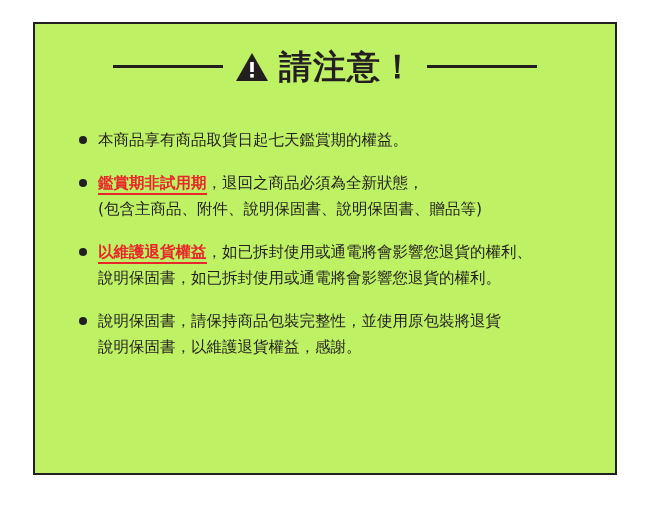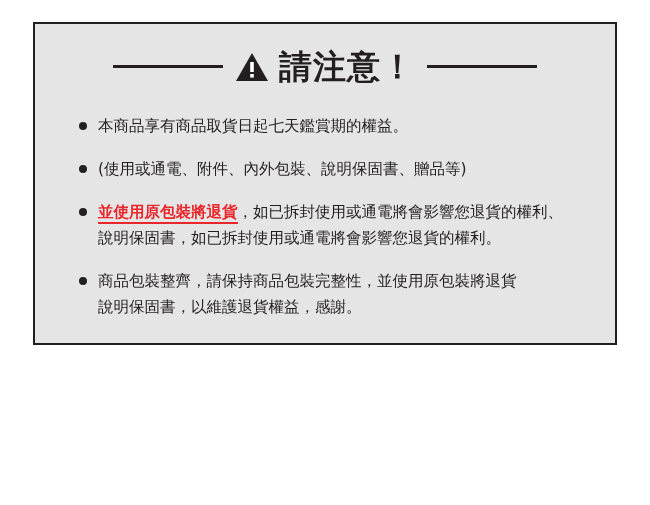--- a/index.html
+++ b/index.html
@@ -12,24 +12,24 @@
     height: 505px;
     font-family: "DejaVu Sans", "Liberation Sans", sans-serif;
     color: #231f20;
     overflow: hidden;
   }
   .notice-card {
     position: absolute;
     left: 33px;
     top: 22px;
     width: 584px;
-    height: 323px;
+    height: 453px;
     border: 2px solid #231f20;
     box-sizing: border-box;
-    background: #e5e5e5;
+    background: #bef264;
   }
   .title-row {
     position: absolute;
     left: 0;
     top: 26px;
     width: 100%;
     display: flex;
     align-items: center;
     justify-content: center;
   }
@@ -57,21 +57,21 @@
     font-size: 33px;
     font-weight: bold;
     letter-spacing: 1px;
     line-height: 1;
     white-space: nowrap;
     color: #231f20;
   }
   .bullet-list {
     position: absolute;
     left: 44px;
-    top: 89px;
+    top: 103px;
     right: 24px;
   }
   .bullet-item {
     display: flex;
     align-items: flex-start;
     margin-bottom: 17px;
   }
   .dot {
     width: 8px;
     height: 8px;
@@ -125,42 +125,45 @@
         <div class="line">
           <span>本商品享有商品取貨日起七天鑑賞期的權益。</span>
         </div>
       </div>
     </div>
 
     <div class="bullet-item">
       <span class="dot"></span>
       <div class="lines">
         <div class="line">
-          <span>(使用或通電、附件、內外包裝、說明保固書、贈品等)</span>
+          <span class="em-red">鑑賞期非試用期</span><span>，退回之商品必須為全新狀態，</span>
+        </div>
+        <div class="line">
+          <span>(包含主商品、附件、說明保固書、說明保固書、贈品等)</span>
         </div>
       </div>
     </div>
 
     <div class="bullet-item">
       <span class="dot"></span>
       <div class="lines">
         <div class="line">
-          <span class="em-red">並使用原包裝將退貨</span><span>，如已拆封使用或通電將會影響您退貨的權利、</span>
+          <span class="em-red">以維護退貨權益</span><span>，如已拆封使用或通電將會影響您退貨的權利、</span>
         </div>
         <div class="line">
           <span>說明保固書，如已拆封使用或通電將會影響您退貨的權利。</span>
         </div>
       </div>
     </div>
 
     <div class="bullet-item">
       <span class="dot"></span>
       <div class="lines">
         <div class="line">
-          <span>商品包裝整齊，請保持商品包裝完整性，並使用原包裝將退貨</span>
+          <span>說明保固書，請保持商品包裝完整性，並使用原包裝將退貨</span>
         </div>
         <div class="line">
           <span>說明保固書，以維護退貨權益，感謝。</span>
         </div>
       </div>
     </div>
 
   </div>
 </div>
 

